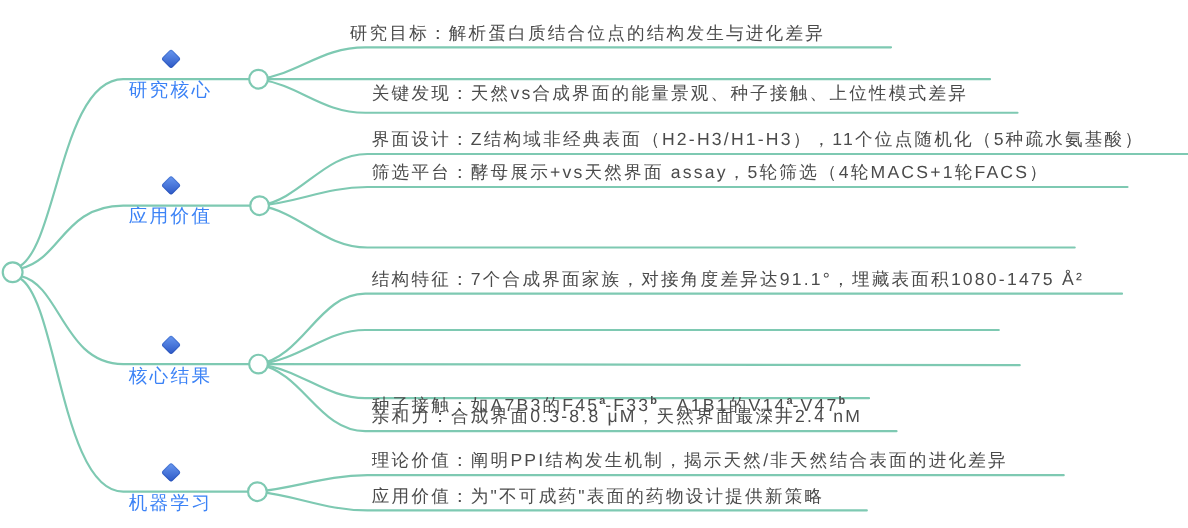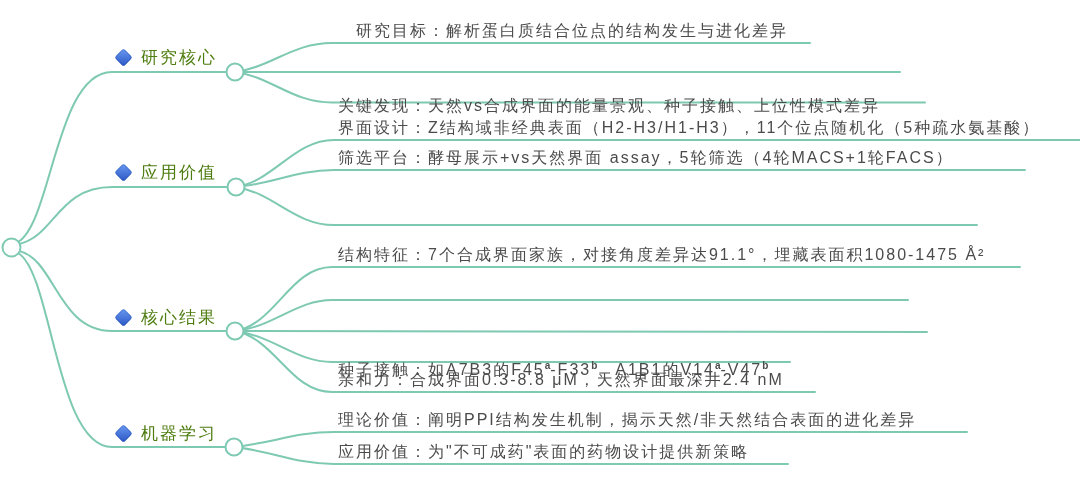--- a/index.html
+++ b/index.html
@@ -30,22 +30,23 @@
     vertical-align: super;
   }
   .branch-label {
     position: absolute;
     display: flex;
     align-items: center;
     gap: 11px;
     font-size: 17px;
     letter-spacing: 2px;
     line-height: 21px;
-    color: #4d7c0f;
+    color: #3b82f6;
     cursor: default;
+    flex-direction: column;
   }
   .diamond {
     width: 13px;
     height: 13px;
     flex: 0 0 auto;
     background: linear-gradient(135deg, #6b9bf2 0%, #2a55c4 100%);
     border-radius: 2.5px;
     transform: rotate(45deg);
     box-shadow: inset 0 0 0 1px rgba(20,60,150,0.25);
   }
@@ -99,22 +100,22 @@
   </div>
   <div class="branch-label" style="left:117px; top:307px">
     <span class="diamond"></span>
     <span>核心结果</span>
   </div>
   <div class="branch-label" style="left:117px; top:423px">
     <span class="diamond"></span>
     <span>机器学习</span>
   </div>
 
-  <div class="item" style="left:356px; top:21px">研究目标：解析蛋白质结合位点的结构发生与进化差异</div>
-  <div class="item" style="left:338px; top:96px">关键发现：天然vs合成界面的能量景观、种子接触、上位性模式差异</div>
+  <div class="item" style="left:318px; top:21px">研究目标：解析蛋白质结合位点的结构发生与进化差异</div>
+  <div class="item" style="left:338px; top:76px">关键发现：天然vs合成界面的能量景观、种子接触、上位性模式差异</div>
 
   <div class="item" style="left:338px; top:118px">界面设计：Z结构域非经典表面（H2-H3/H1-H3），11个位点随机化（5种疏水氨基酸）</div>
   <div class="item" style="left:338px; top:148px">筛选平台：酵母展示+vs天然界面 assay，5轮筛选（4轮MACS+1轮FACS）</div>
 
   <div class="item" style="left:338px; top:245px">结构特征：7个合成界面家族，对接角度差异达91.1°，埋藏表面积1080-1475 Å²</div>
   <div class="item" style="left:338px; top:340px">
     <span>种子接触：如A7B3的F45</span><sup>a</sup><span>-F33</span><sup>b</sup><span>、A1B1的V14</span><sup>a</sup><span>-V47</span><sup>b</sup>
   </div>
   <div class="item" style="left:338px; top:370px">亲和力：合成界面0.3-8.8 μM，天然界面最深井2.4 nM</div>
 

